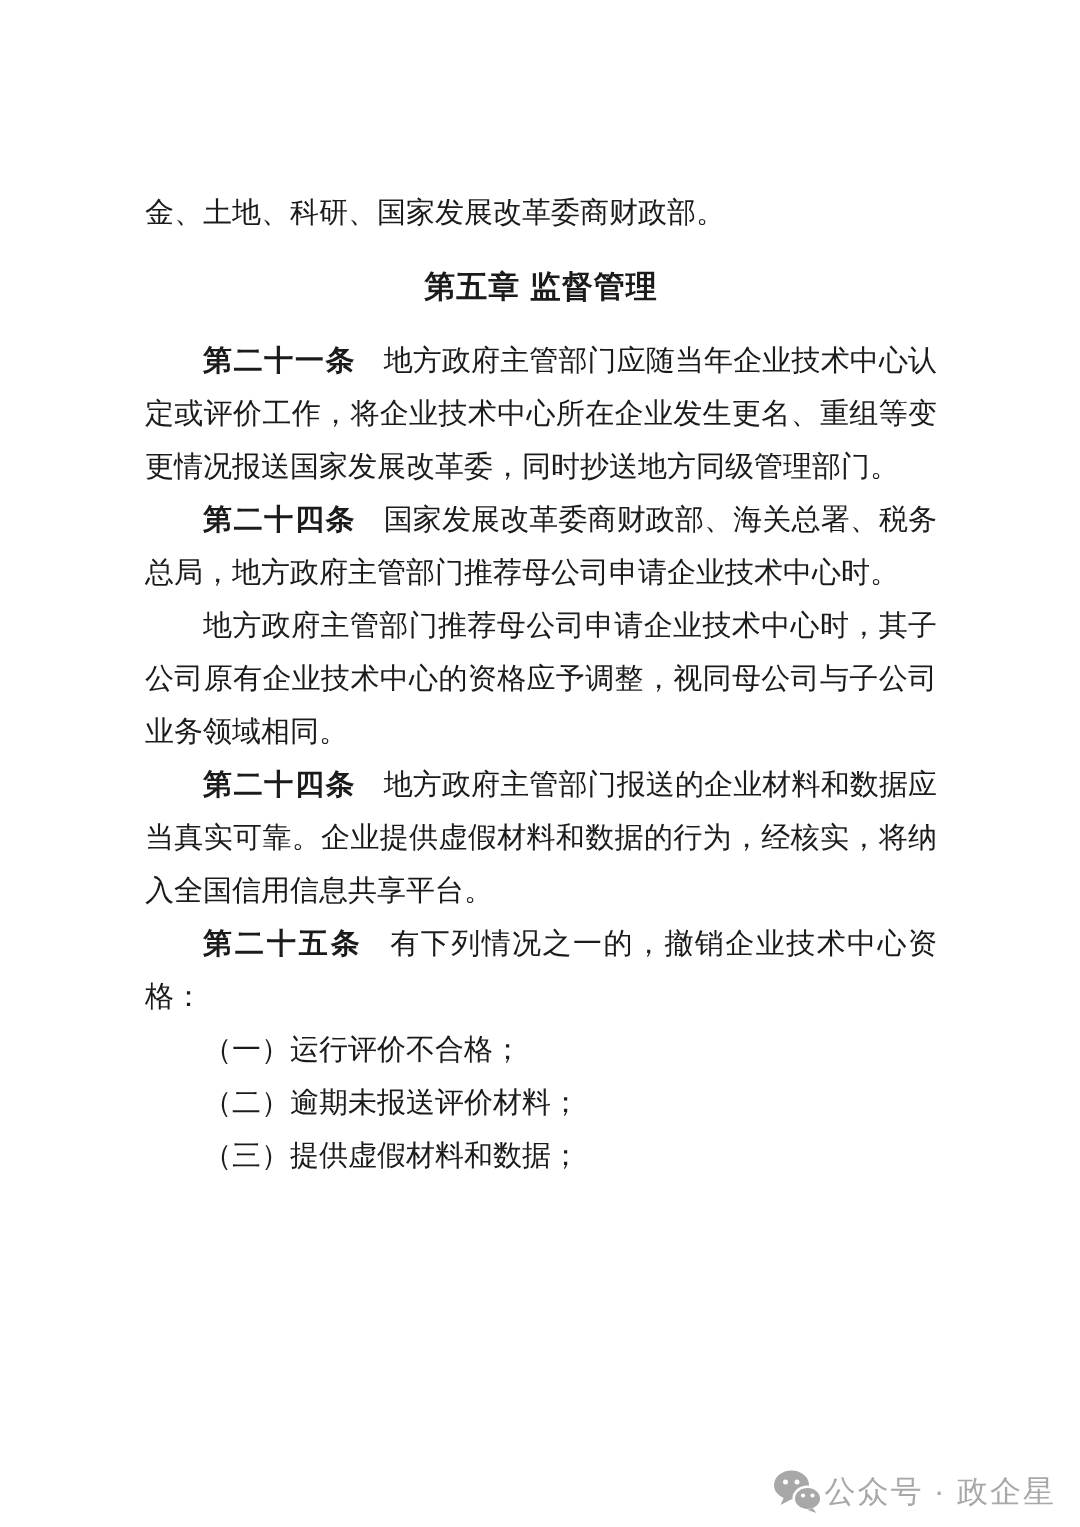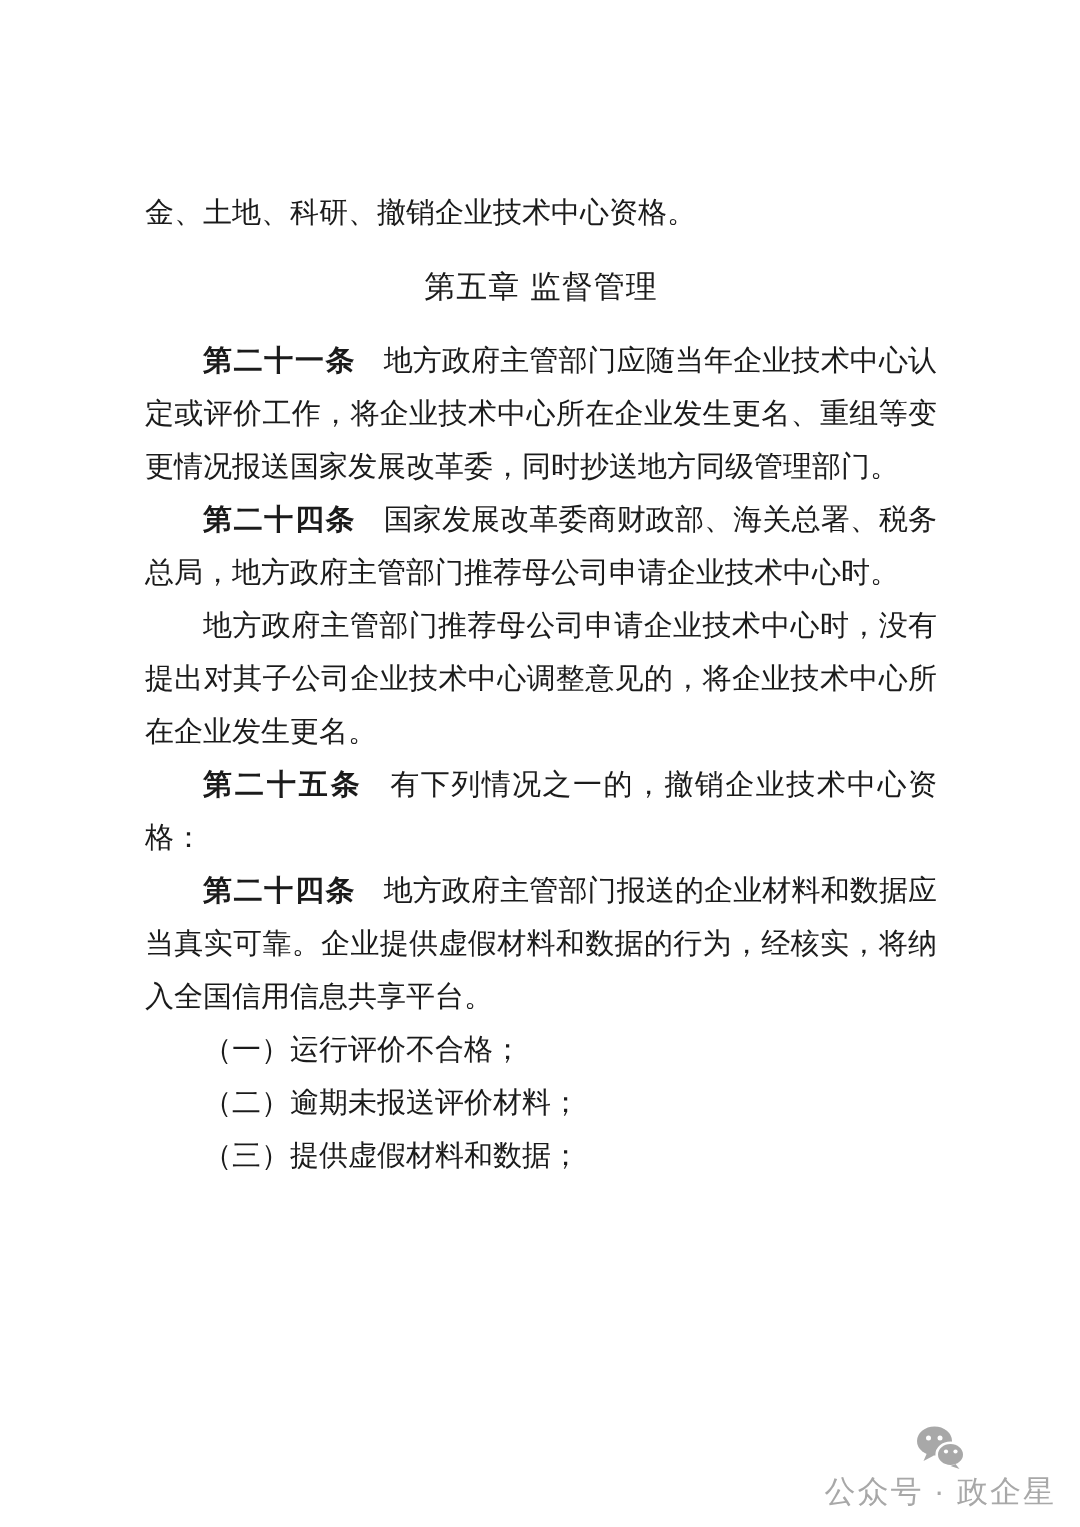--- a/index.html
+++ b/index.html
@@ -15,68 +15,67 @@
     position:absolute;
     left:145px;top:186px;width:792px;
     font-size:29px;
     line-height:53px;
     text-align:justify;
   }
   .para{margin:0;text-indent:2em;}
   .no-indent{text-indent:0;}
   .chapter{
     font-family:"Liberation Sans","DejaVu Sans",sans-serif;
-    font-weight:400;
+    font-weight:700;
     font-size:31px;
     text-align:center;
     text-indent:0;
     margin:21px 0;
     line-height:53px;
     letter-spacing:1px;
   }
   .art-num{
     font-family:Liberation Sans, sans-serif;
     font-weight:700;
     letter-spacing:1.5px;
     margin-right:0.95em;
   }
   .watermark{
     position:absolute;
     right:24px;bottom:14px;
     display:flex;align-items:center;gap:2px;
     color:#a8a8a8;
-    flex-direction:column;
   }
   .wtext{
     font-family:"Liberation Sans","DejaVu Sans",sans-serif;
     font-size:31px;
     letter-spacing:2px;
   }
   .wicon{display:inline-block;line-height:0;}
 </style>
 </head>
 <body>
 
 <div class="page">
   <div class="content">
 
-    <p class="para no-indent">金、土地、科研、撤销企业技术中心资格。</p>
+    <p class="para no-indent">金、土地、科研、国家发展改革委商财政部。</p>
 
     <h2 class="chapter">第五章 监督管理</h2>
 
     <p class="para"><b class="art-num">第二十一条</b><span>地方政府主管部门应随当年企业技术中心认定或评价工作，将企业技术中心所在企业发生更名、重组等变更情况报送国家发展改革委，同时抄送地方同级管理部门。</span></p>
 
     <p class="para"><b class="art-num">第二十四条</b><span>国家发展改革委商财政部、海关总署、税务总局，地方政府主管部门推荐母公司申请企业技术中心时。</span></p>
 
 
-    <p class="para">地方政府主管部门推荐母公司申请企业技术中心时，没有提出对其子公司企业技术中心调整意见的，将企业技术中心所在企业发生更名。</p>
+    <p class="para">地方政府主管部门推荐母公司申请企业技术中心时，其子公司原有企业技术中心的资格应予调整，视同母公司与子公司业务领域相同。</p>
+
+    <p class="para"><b class="art-num">第二十四条</b><span>地方政府主管部门报送的企业材料和数据应当真实可靠。企业提供虚假材料和数据的行为，经核实，将纳入全国信用信息共享平台。</span></p>
 
     <p class="para"><b class="art-num">第二十五条</b><span>有下列情况之一的，撤销企业技术中心资格：</span></p>
-
-    <p class="para"><b class="art-num">第二十四条</b><span>地方政府主管部门报送的企业材料和数据应当真实可靠。企业提供虚假材料和数据的行为，经核实，将纳入全国信用信息共享平台。</span></p>
 
     <p class="para">（一）运行评价不合格；</p>
 
     <p class="para">（二）逾期未报送评价材料；</p>
 
     <p class="para">（三）提供虚假材料和数据；</p>
 
   </div>
 
   <div class="watermark">

